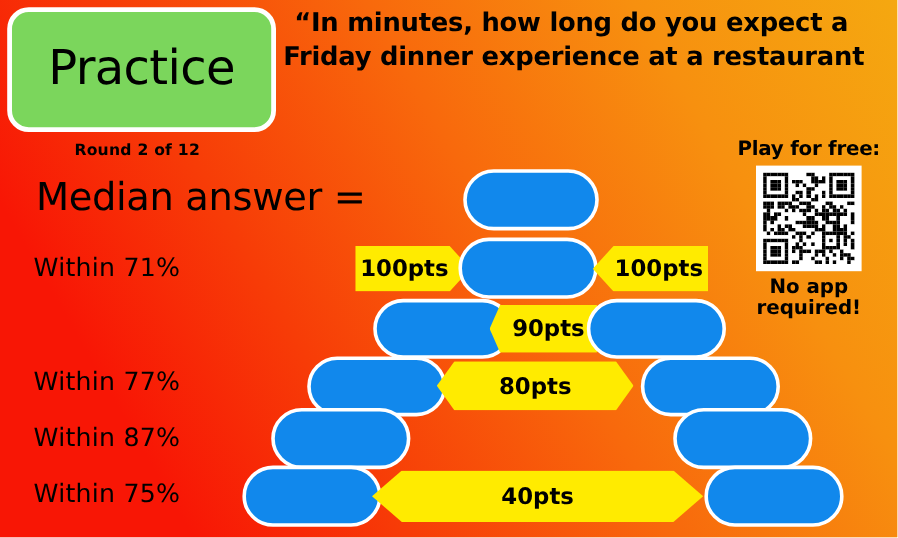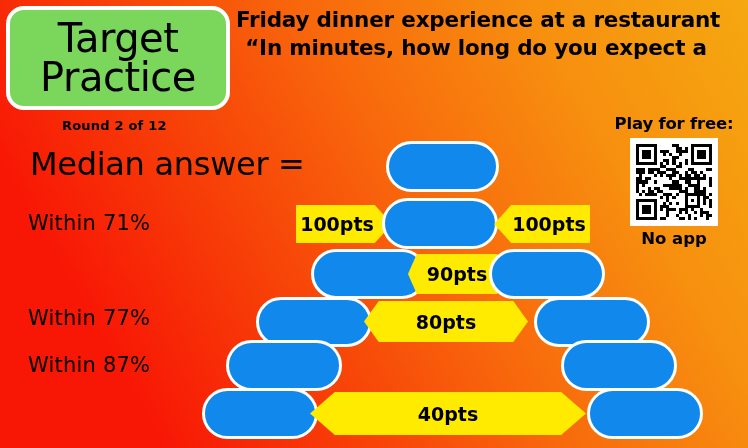--- a/index.html
+++ b/index.html
@@ -87,36 +87,36 @@
   }
   #qr-grid i{display:block;}
   #qr-foot{color:#000;font-size:16.5px;font-weight:bold;line-height:1.12;}
 </style>
 </head>
 <body>
 
 <div id="stage">
 
   <div id="title-box">
-    <span class="tl">Target</span>
     <span class="tl">Practice</span>
   </div>
   <div id="round-label">Round 2 of 12</div>
 
   <div id="question">
+    <div>“In minutes, how long do you expect a</div>
     <div>Friday dinner experience at a restaurant</div>
-    <div>“In minutes, how long do you expect a</div>
   </div>
 
   <div id="median-label">Median answer =</div>
   <div class="pill" id="median-pill"></div>
 
   <div class="within" style="top:211px">Within 71%</div>
   <div class="within" style="top:306px">Within 77%</div>
   <div class="within" style="top:353px">Within 87%</div>
+  <div class="within" style="top:399px">Within 75%</div>
 
   <div class="tag left-arrow" style="left:296px;top:205px;width:96px;height:38px;padding-right:14px;">100pts</div>
   <div class="pill" style="left:382px;top:198px;width:116px;height:51px;"></div>
   <div class="tag right-arrow" style="left:494px;top:205px;width:96px;height:38px;padding-left:14px;">100pts</div>
 
   <div class="pill" style="left:311px;top:249px;width:116px;height:50px;"></div>
   <div class="tag hex" style="left:408px;top:254px;width:98px;height:40px;">90pts</div>
   <div class="pill" style="left:489px;top:249px;width:116px;height:50px;"></div>
 
   <div class="pill" style="left:256px;top:297px;width:116px;height:50px;"></div>
@@ -756,16 +756,17 @@
           <i style="background: rgb(0, 0, 0);"></i>
           <i style="background: rgb(255, 255, 255);"></i>
           <i style="background: rgb(255, 255, 255);"></i>
           <i style="background: rgb(255, 255, 255);"></i>
           <i style="background: rgb(0, 0, 0);"></i>
           <i style="background: rgb(255, 255, 255);"></i>
         </div>
     </div>
     <div id="qr-foot">
       <div>No app</div>
+      <div>required!</div>
     </div>
   </div>
 
 </div>
 
 </body></html>

